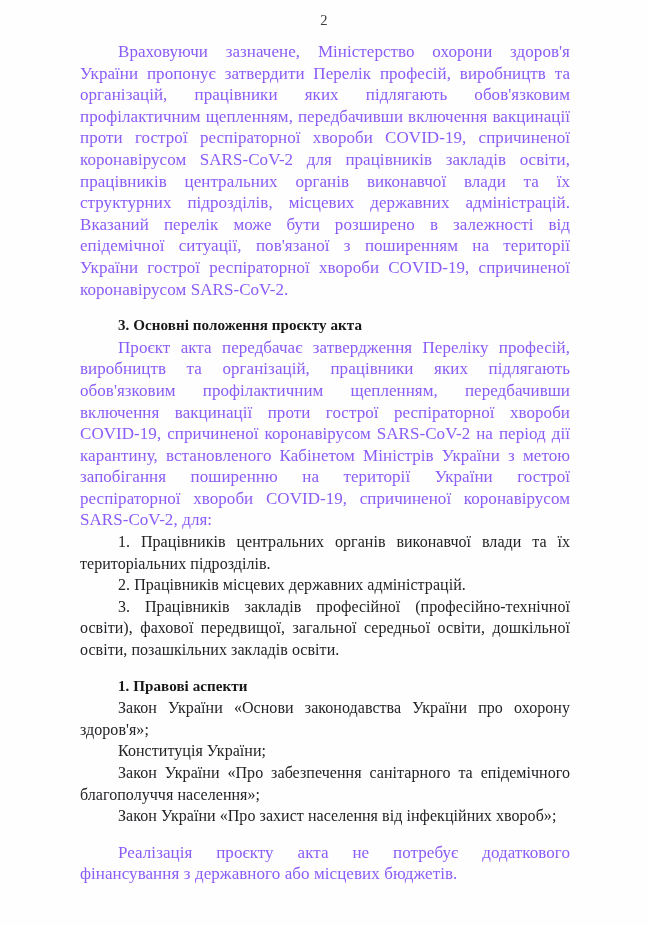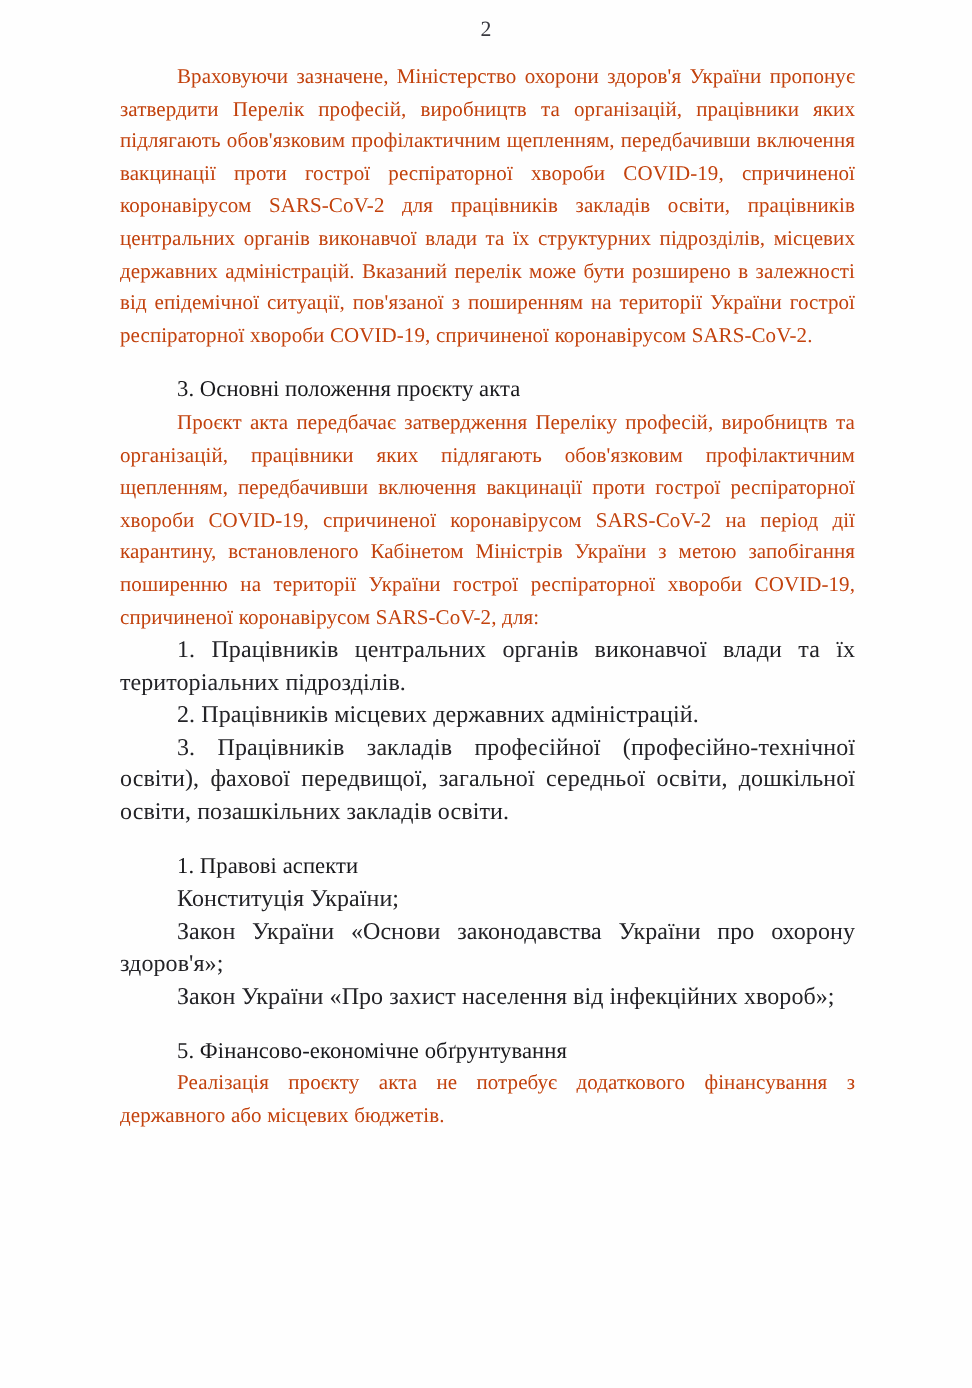--- a/index.html
+++ b/index.html
@@ -33,43 +33,43 @@
     letter-spacing: 0.2px;
   }
   .content {
     position: absolute;
     left: 80px;
     top: 41px;
     width: 490px;
   }
   p.body {
     margin: 0;
-    font-size: 14px;
+    font-size: 17px;
     line-height: 21.6px;
     text-align: justify;
     text-indent: 38px;
-    color: #c2410c;
+    color: #8b5cf6;
     letter-spacing: 0.05px;
     word-spacing: 0.2px;
     -webkit-font-smoothing: antialiased;
   }
   p.listitem {
     margin: 0;
     font-size: 16px;
     line-height: 21.6px;
     text-align: justify;
     text-indent: 38px;
     color: #232327;
     letter-spacing: 0.05px;
   }
   h2.section {
     margin: 0;
     font-size: 15.1px;
     line-height: 21.6px;
-    font-weight: normal;
+    font-weight: bold;
     text-indent: 38px;
     text-align: left;
     color: #18181b;
     letter-spacing: 0.05px;
   }
   .gap-lg { height: 15px; }
 </style>
 </head>
 <body>
 
@@ -91,28 +91,28 @@
 
     <p class="listitem">2. Працівників місцевих державних адміністрацій.</p>
 
     <p class="listitem">3. Працівників закладів професійної (професійно-технічної освіти), фахової передвищої, загальної середньої освіти, дошкільної освіти, позашкільних закладів освіти.</p>
 
     <div class="gap-lg"></div>
 
     <h2 class="section">1. Правові аспекти</h2>
 
 
+    <p class="listitem">Закон України «Основи законодавства України про охорону здоров'я»;</p>
+
     <p class="listitem">Конституція України;</p>
 
-    <p class="listitem">Закон України «Основи законодавства України про охорону здоров'я»;</p>
-
+    <p class="listitem">Закон України «Про забезпечення санітарного та епідемічного благополуччя населення»;</p>
 
     <p class="listitem">Закон України «Про захист населення від інфекційних хвороб»;</p>
 
 
     <div class="gap-lg"></div>
 
-    <h2 class="section">5. Фінансово-економічне обґрунтування</h2>
 
     <p class="body">Реалізація проєкту акта не потребує додаткового фінансування з державного або місцевих бюджетів.</p>
 
   </div>
 </div>
 
 </body></html>

